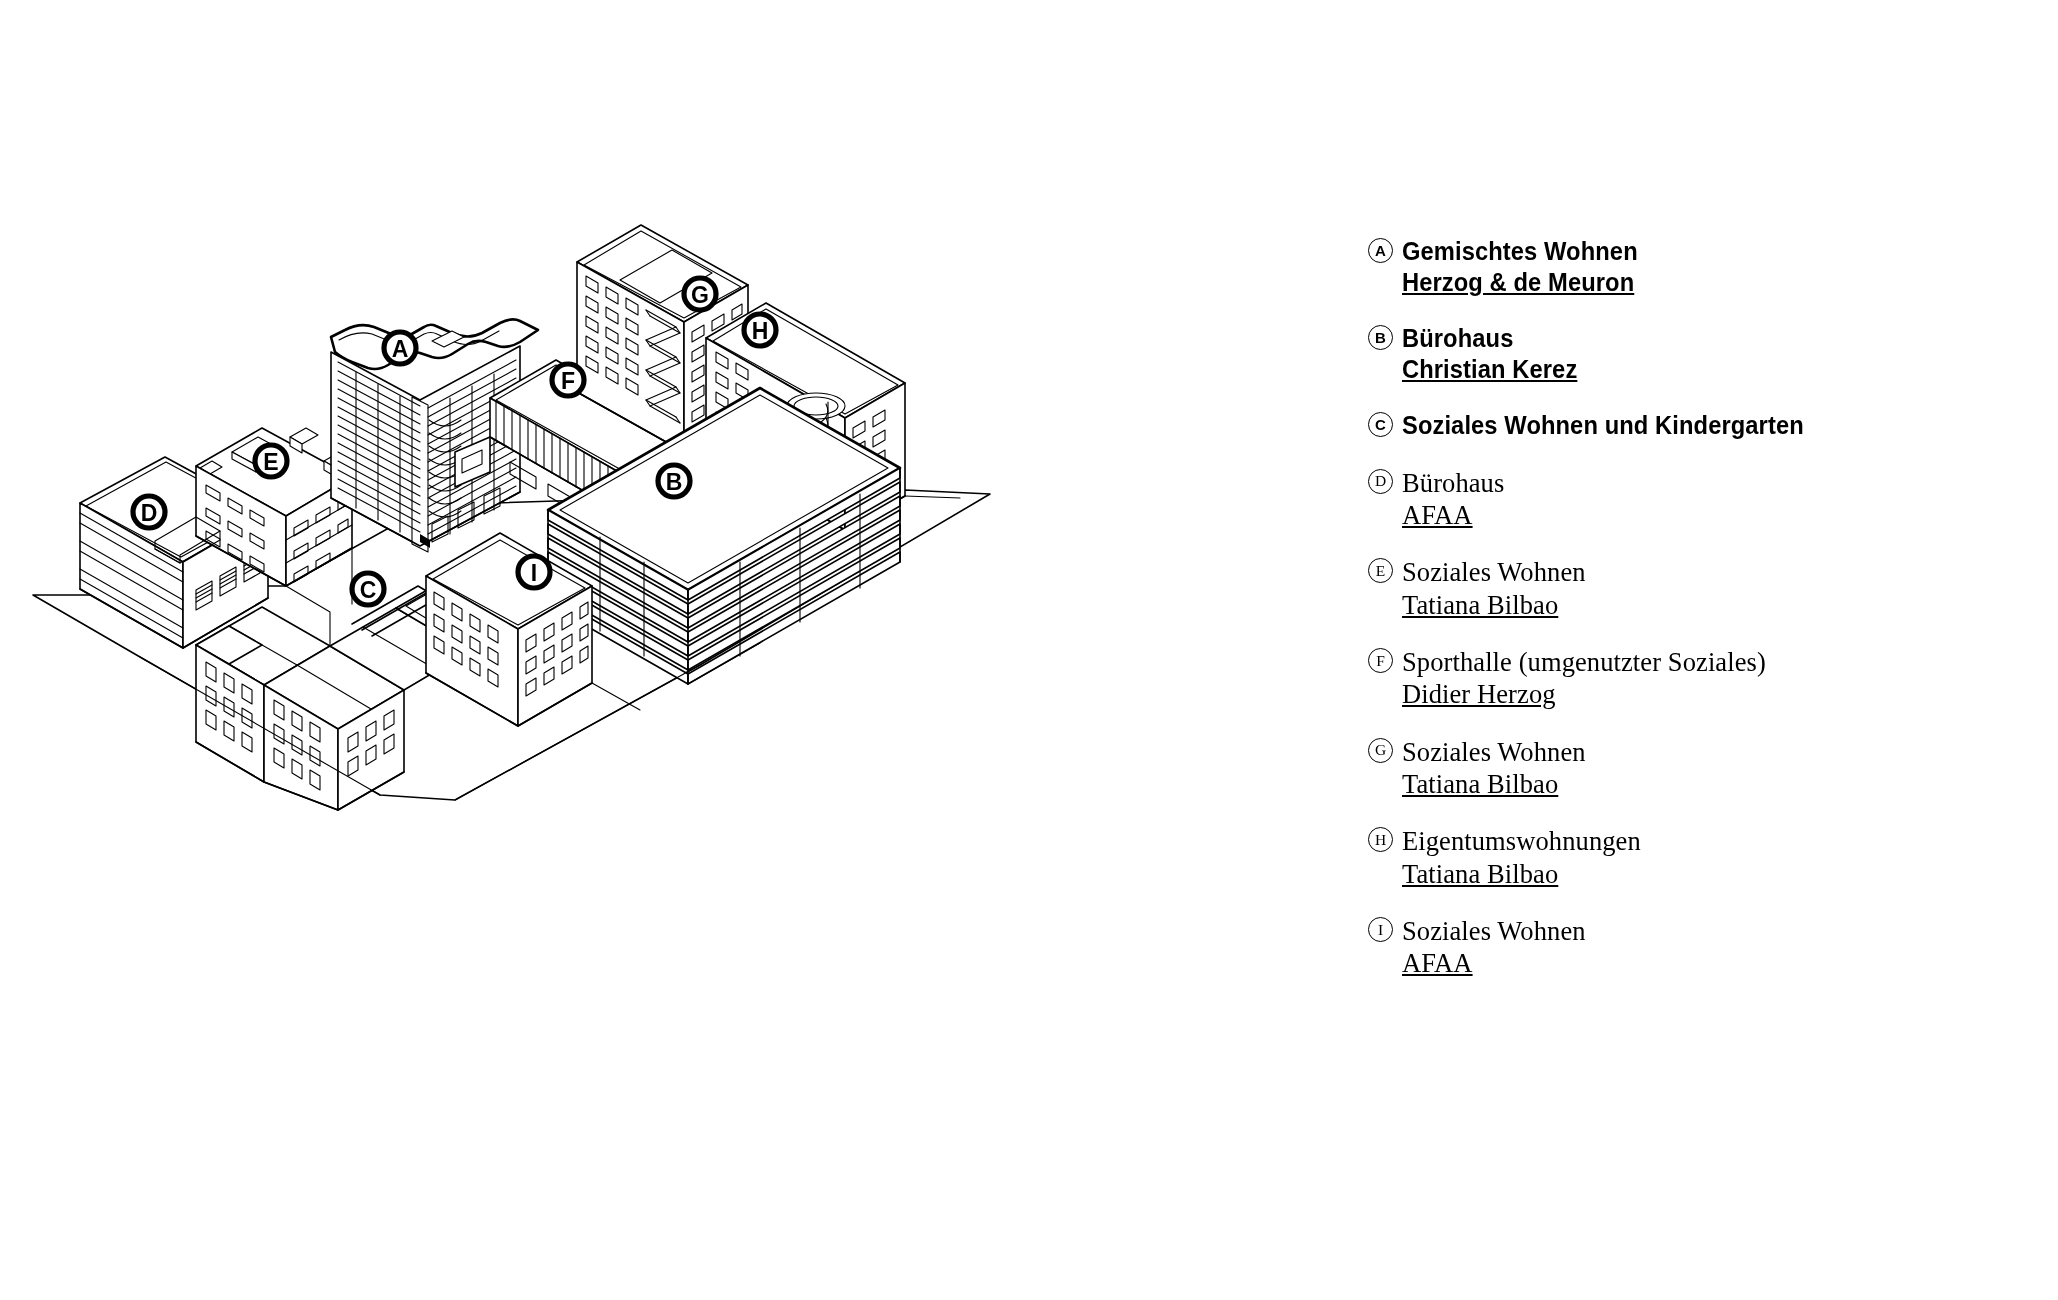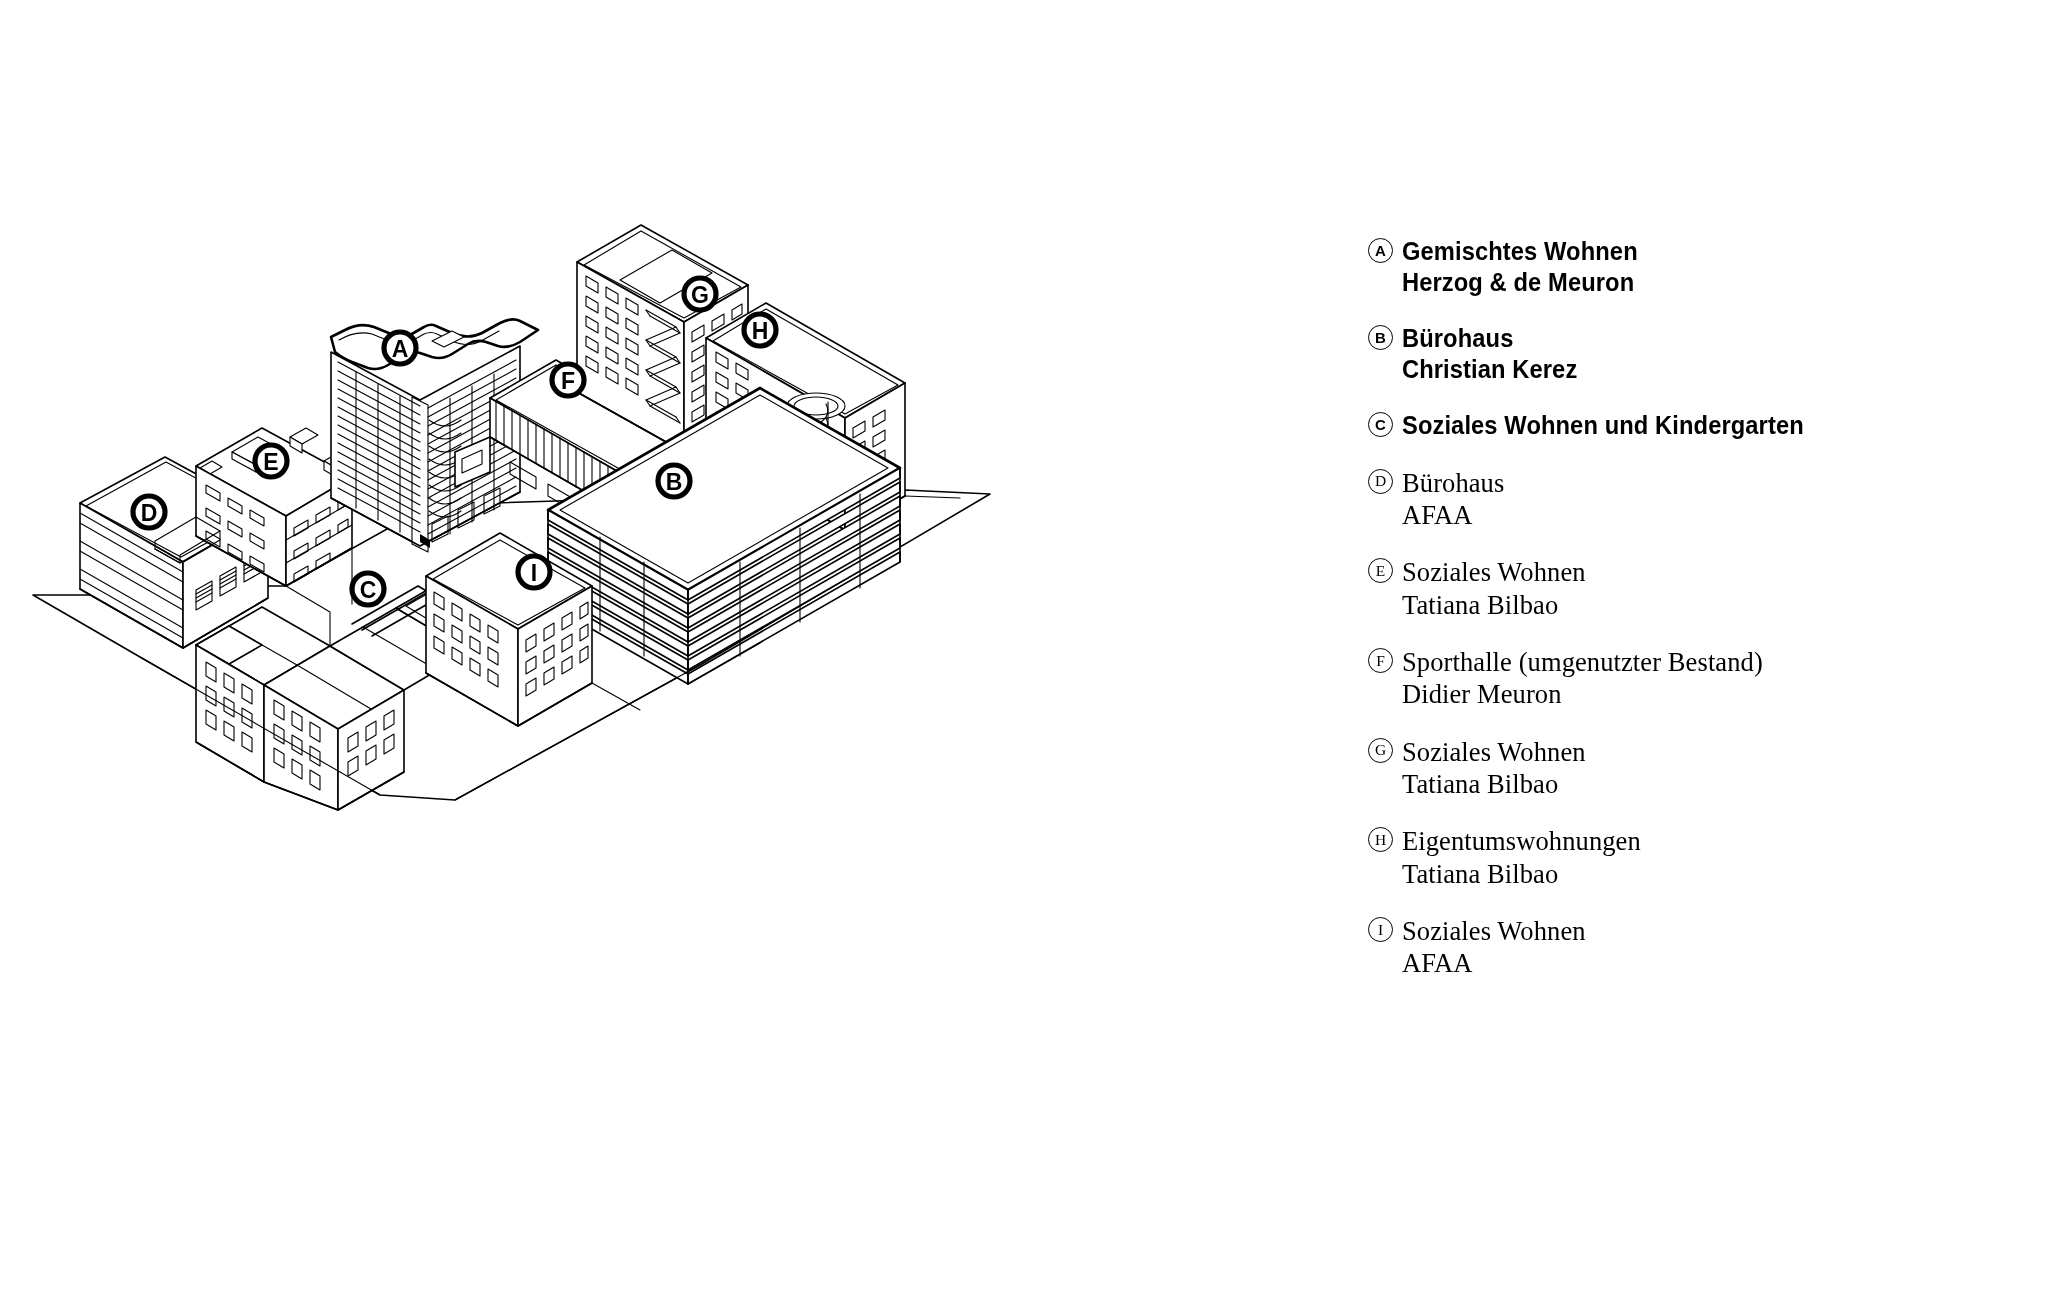--- a/index.html
+++ b/index.html
@@ -77,21 +77,21 @@
     align-items: center;
     justify-content: center;
     margin-right: 9px;
     margin-top: 2px;
     box-sizing: border-box;
     font-size: 15px;
     line-height: 1;
   }
   .legend-title { letter-spacing: 0.1px; }
   .legend-sub   { letter-spacing: 0.1px; }
-  .legend-sub-row { padding-left: 0; }
+  .legend-sub-row { padding-left: 0; text-decoration: underline; }
 
   
   .style-sans .legend-badge { font-family: "Liberation Sans", sans-serif; font-weight: bold; }
   .style-sans .legend-title,
   .style-sans .legend-sub {
     font-family: "Liberation Sans", sans-serif;
     font-weight: bold;
     font-size: 25.5px;
     transform: scaleX(0.93);
     transform-origin: left center;
@@ -666,25 +666,25 @@
     </div>
     <div class="legend-line legend-sub-row">
       <span class="legend-spacer"></span>
       <span class="legend-sub">Tatiana Bilbao</span>
     </div>
   </div>
 
   <div class="legend-entry style-serif">
     <div class="legend-line">
       <span class="legend-badge">F</span>
-      <span class="legend-title">Sporthalle (umgenutzter Bestand)</span>
+      <span class="legend-title">Sporthalle (umgenutzter Soziales)</span>
     </div>
     <div class="legend-line legend-sub-row">
       <span class="legend-spacer"></span>
-      <span class="legend-sub">Didier Meuron</span>
+      <span class="legend-sub">Didier Herzog</span>
     </div>
   </div>
 
   <div class="legend-entry style-serif">
     <div class="legend-line">
       <span class="legend-badge">G</span>
       <span class="legend-title">Soziales Wohnen</span>
     </div>
     <div class="legend-line legend-sub-row">
       <span class="legend-spacer"></span>

